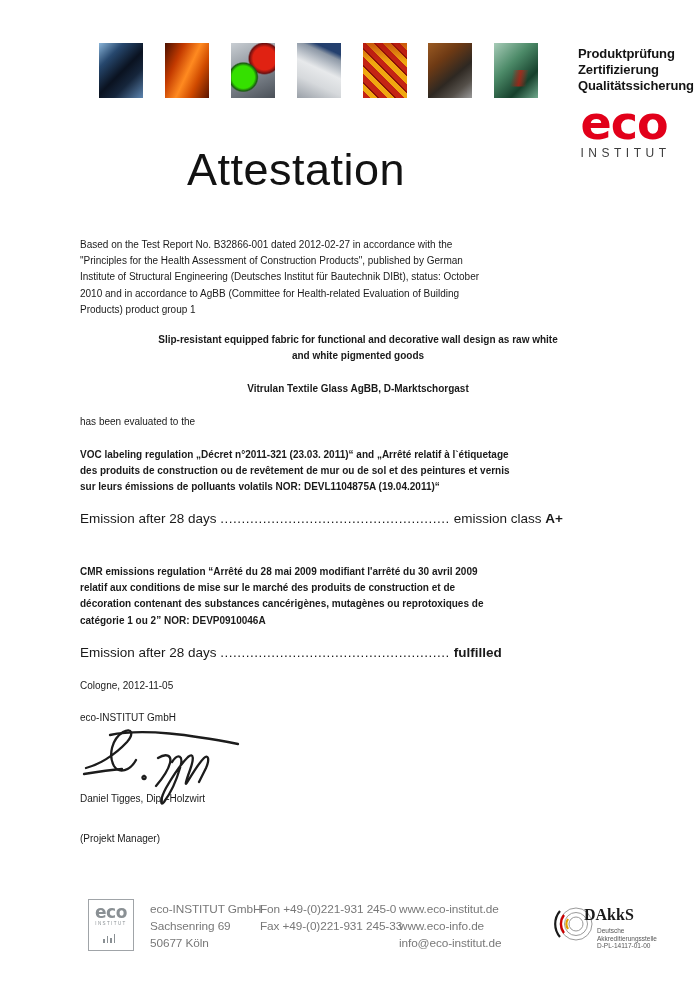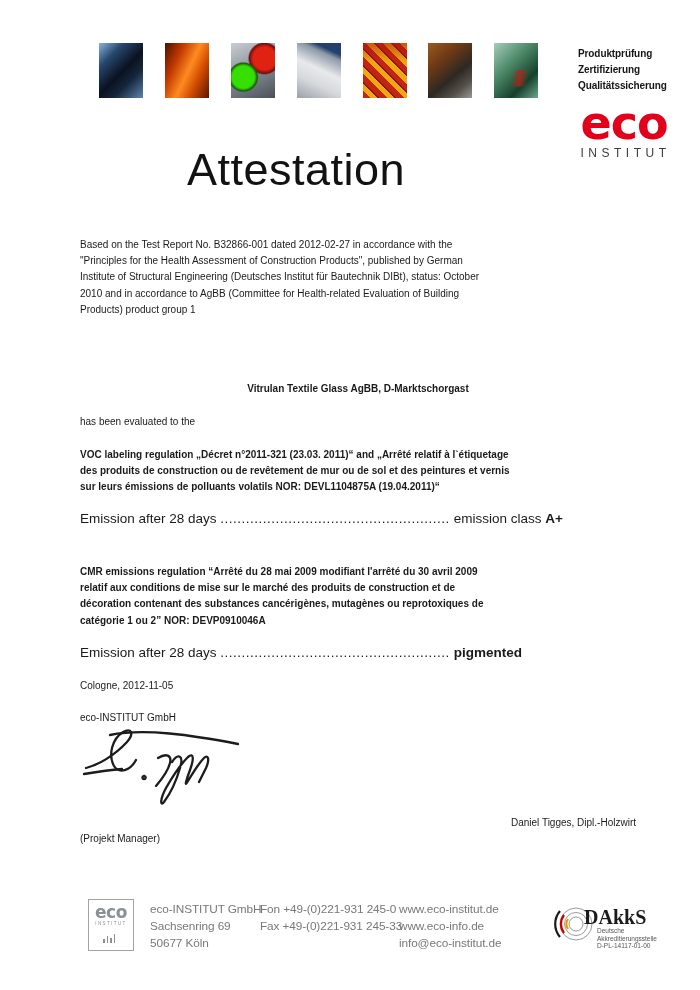--- a/index.html
+++ b/index.html
@@ -15,21 +15,21 @@
         radial-gradient(circle at 76% 28%, #e02212 0 22%, #6e1010 29%, rgba(0,0,0,0) 32%),
         linear-gradient(155deg,#c9ced3 0%,#8d949c 45%,#4a5058 100%);}
   .t4{left:297px;background:linear-gradient(205deg,#24406e 0 16%,#8d98a6 24%,#e7e9eb 48%,#d6d9dc 70%,#9aa0a8 100%);}
   .t5{left:363px;background:
         linear-gradient(rgba(170,20,10,.55),rgba(0,0,0,0) 35%),
         repeating-linear-gradient(45deg,#c42414 0 5px,#f0a810 5px 10px,#8a1408 10px 12px);}
   .t6{left:428px;background:linear-gradient(140deg,#9a5a22 0%,#6e3a14 30%,#2e2822 60%,#55504a 80%,#9a9a9a 100%);}
   .t7{left:494px;background:
         linear-gradient(100deg,rgba(0,0,0,0) 40%,rgba(190,30,18,.75) 58%,rgba(0,0,0,0) 75%) 0 70%/100% 30% no-repeat,
         linear-gradient(135deg,#a8ccb8 0%,#4c8a68 38%,#16402c 72%,#6fa88c 100%);}
-  .tagline{position:absolute;left:578px;top:46px;font-size:10px;font-weight:bold;
+  .tagline{position:absolute;left:578px;top:46px;font-size:13px;font-weight:bold;
            line-height:16px;white-space:pre-line;color:#141414;letter-spacing:-.1px;}
   
   .logo-big{position:absolute;left:572px;top:101px;width:104px;text-align:center;}
   .logo-big .eco{font-family:"DejaVu Sans",sans-serif;font-weight:bold;font-size:46px;
                  line-height:44px;letter-spacing:-1px;}
   .logo-big .inst{font-size:12px;letter-spacing:4.5px;color:#3c3c3c;margin-top:1px;text-indent:3px;}
   
   .title{position:absolute;left:0;top:144px;width:592px;text-align:center;
          font-size:45px;font-weight:400;color:#121212;letter-spacing:.5px;}
   
@@ -43,38 +43,38 @@
   #evaluated{top:414px;}
   #voc{top:447px;}
   #cmr{top:564px;}
   .emission{position:absolute;left:80px;font-size:13.5px;white-space:nowrap;}
   #em1{top:511px;}
   #em2{top:645px;}
   .dots{letter-spacing:.5px;}
   #place{top:678px;}
   #org{top:710px;}
   .sig{position:absolute;left:82px;top:722px;}
-  #signer-name{top:815px;text-align:right;}
+  #signer-name{top:791px;}
   #signer-role{top:831px;}
   
   .f-logo-box{position:absolute;left:88px;top:899px;width:46px;height:52px;
               border:1px solid #a0a4a8;text-align:center;color:#8a9094;box-sizing:border-box;}
   .f-eco{font-family:"DejaVu Sans",sans-serif;font-weight:bold;font-size:17px;line-height:17px;
          margin-top:4px;letter-spacing:-.5px;}
   .f-inst{font-size:4.5px;letter-spacing:1.4px;}
   .f-bars{display:flex;gap:2px;align-items:flex-end;height:11px;width:16px;margin:6px auto 0;}
   .f-bars i{display:block;width:1.5px;background:#8a9094;}
   .f-col{position:absolute;top:901px;font-size:11.8px;line-height:17px;color:#787878;
          white-space:pre-line;letter-spacing:-.1px;}
   #f-addr{left:150px;}
   #f-phone{left:260px;}
   #f-web{left:399px;}
   .dakks-svg{position:absolute;left:550px;top:901px;}
   .dakks-name{position:absolute;left:584px;top:906px;font-family:"Liberation Serif",serif;
-              font-weight:bold;font-size:20px;color:#1a1a1a;}
+              font-weight:bold;font-size:16px;color:#1a1a1a;}
   .dakks-sub{position:absolute;left:597px;top:927px;font-size:6.5px;line-height:7.5px;
              color:#555;white-space:pre-line;}
 </style>
 </head>
 <body>
 
 <div class="page">
 
   <div class="thumb t1"></div>
   <div class="thumb t2"></div>
@@ -94,20 +94,22 @@
   </div>
 
   <div class="title">Attestation</div>
 
   <div class="para" id="intro">Based on the Test Report No. B32866-001 dated 2012-02-27 in accordance with the
 "Principles for the Health Assessment of Construction Products", published by German
 Institute of Structural Engineering (Deutsches Institut für Bautechnik DIBt), status: October
 2010 and in accordance  to AgBB (Committee for Health-related Evaluation of Building
 Products) product group 1</div>
 
+  <div class="para center bold" id="product">Slip-resistant equipped fabric for functional and decorative wall design as raw white
+and white pigmented goods</div>
 
   <div class="para center bold" id="company">Vitrulan Textile Glass AgBB, D-Marktschorgast</div>
 
   <div class="para" id="evaluated">has been evaluated to the</div>
 
   <div class="para bold" id="voc">VOC labeling regulation „Décret n°2011-321 (23.03. 2011)“ and „Arrêté relatif à l`étiquetage
 des produits de construction ou de revêtement de mur ou de sol et des peintures et vernis
 sur leurs émissions de polluants volatils NOR: DEVL1104875A (19.04.2011)“</div>
 
   <div class="emission" id="em1">
@@ -118,21 +120,21 @@
   </div>
 
   <div class="para bold" id="cmr">CMR emissions regulation “Arrêté du 28 mai 2009 modifiant l'arrêté du 30 avril 2009
 relatif aux conditions de mise sur le marché des produits de construction et de
 décoration contenant des substances cancérigènes, mutagènes ou reprotoxiques de
 catégorie 1 ou 2” NOR: DEVP0910046A</div>
 
   <div class="emission" id="em2">
     <span>Emission after 28 days</span>
     <span class="dots">......................................................</span>
-    <span class="bold">pigmented</span>
+    <span class="bold">fulfilled</span>
   </div>
 
   <div class="para" id="place">Cologne, 2012-11-05</div>
 
   <div class="para" id="org">eco-INSTITUT GmbH</div>
 
   <svg class="sig" width="180" height="88" viewBox="0 0 180 88">
     <g fill="none" stroke="#1c1c1c" stroke-width="2.3" stroke-linecap="round">
       <path d="M4 46 C16 43 32 34 45 20 C52 12 50 5 41 10 C30 17 26 33 32 44 C37 52 48 49 54 38"></path>
       <path d="M28 13 C62 6 110 13 156 22"></path>

